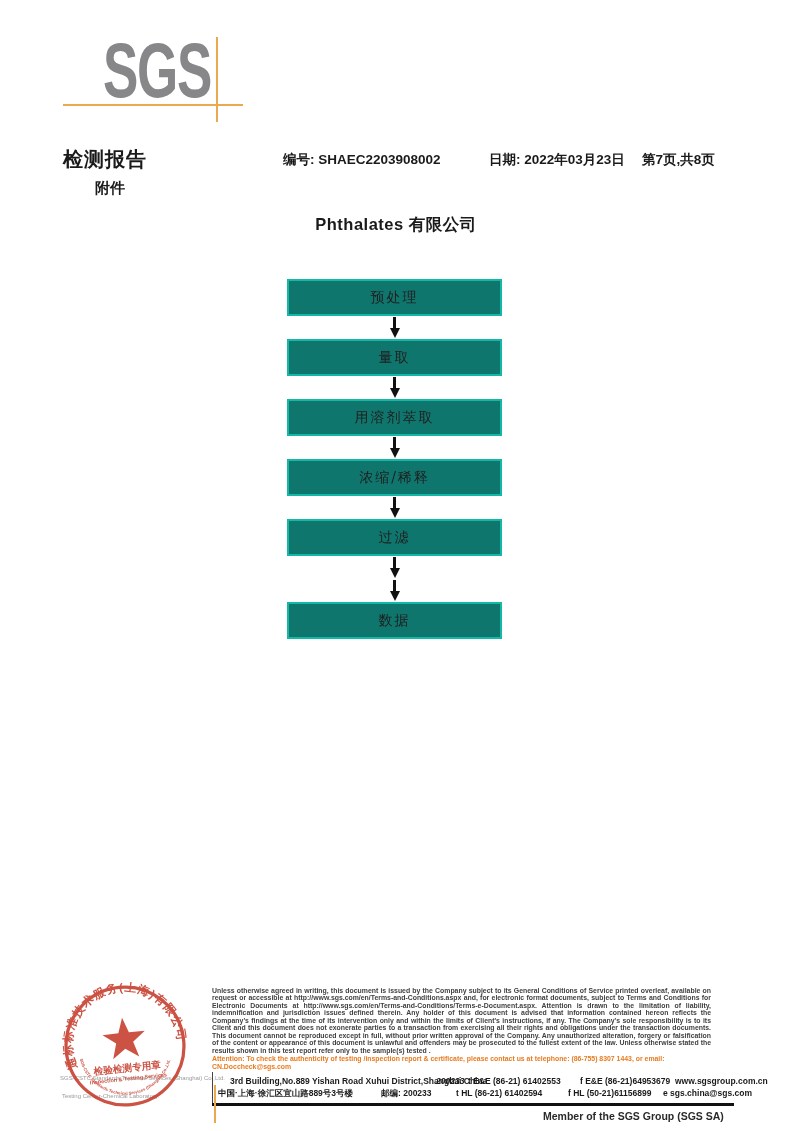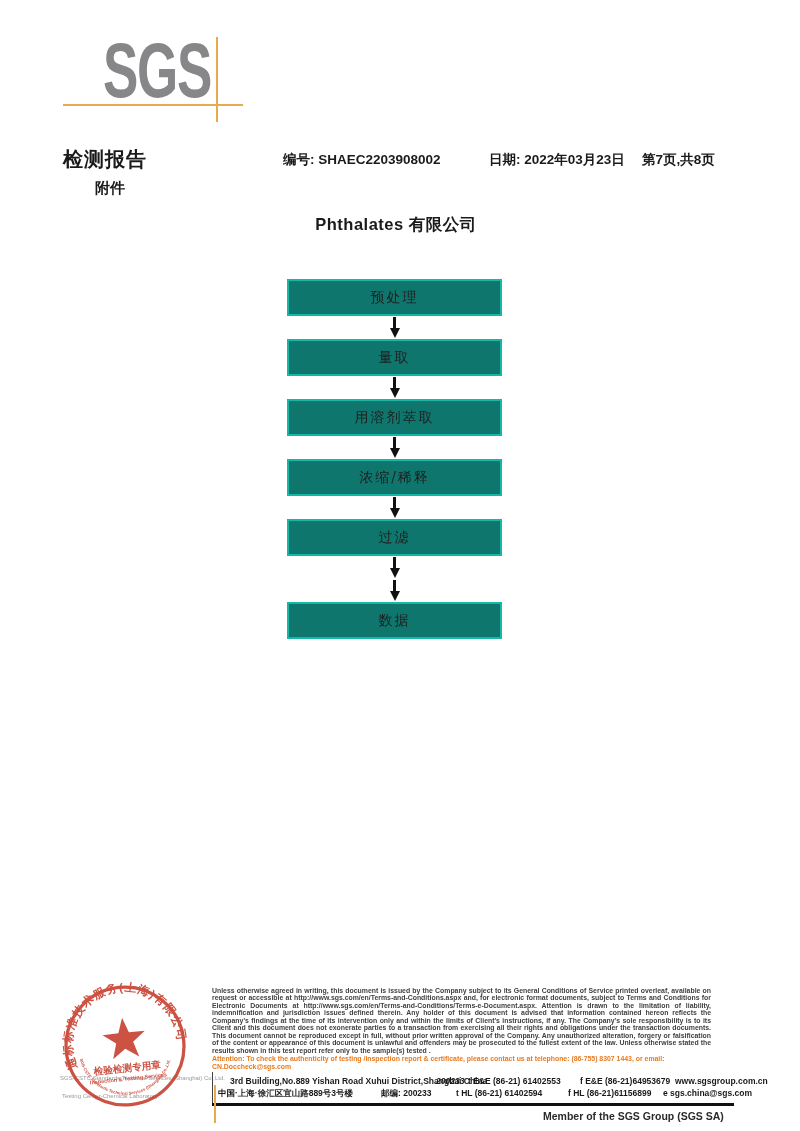--- a/index.html
+++ b/index.html
@@ -160,21 +160,21 @@
       <span class="a-addr">3rd Building,No.889 Yishan Road Xuhui District,Shanghai China</span>
       <span class="a-post">200233</span>
       <span class="a-tel">t E&amp;E (86-21) 61402553</span>
       <span class="a-fax">f E&amp;E (86-21)64953679</span>
       <span class="a-net">www.sgsgroup.com.cn</span>
     </div>
     <div class="addr-row r2">
       <span class="a-addr">中国·上海·徐汇区宜山路889号3号楼</span>
       <span class="a-post2">邮编: 200233</span>
       <span class="a-tel">t HL (86-21) 61402594</span>
-      <span class="a-fax">f HL (86-21)61156899</span>
+      <span class="a-fax">f HL (50-21)61156899</span>
       <span class="a-net">e sgs.china@sgs.com</span>
     </div>
   </div>
 
   <div class="footer-rule"></div>
   <div class="footer-vline"></div>
   <div class="member-text">Member of the SGS Group (SGS SA)</div>
 
 </div>
 

